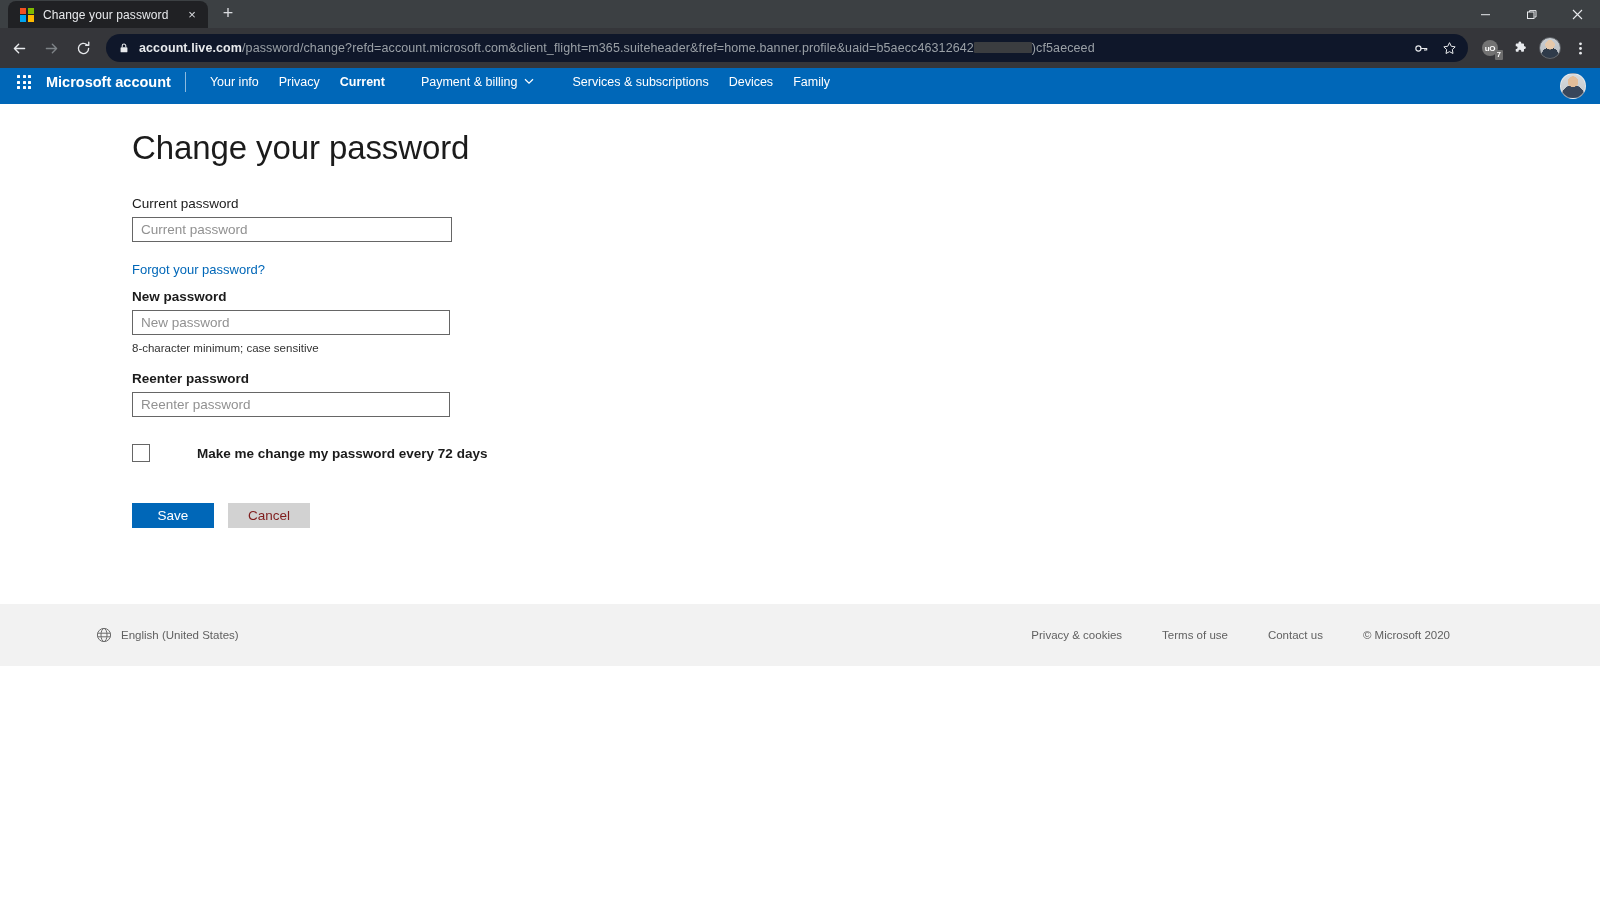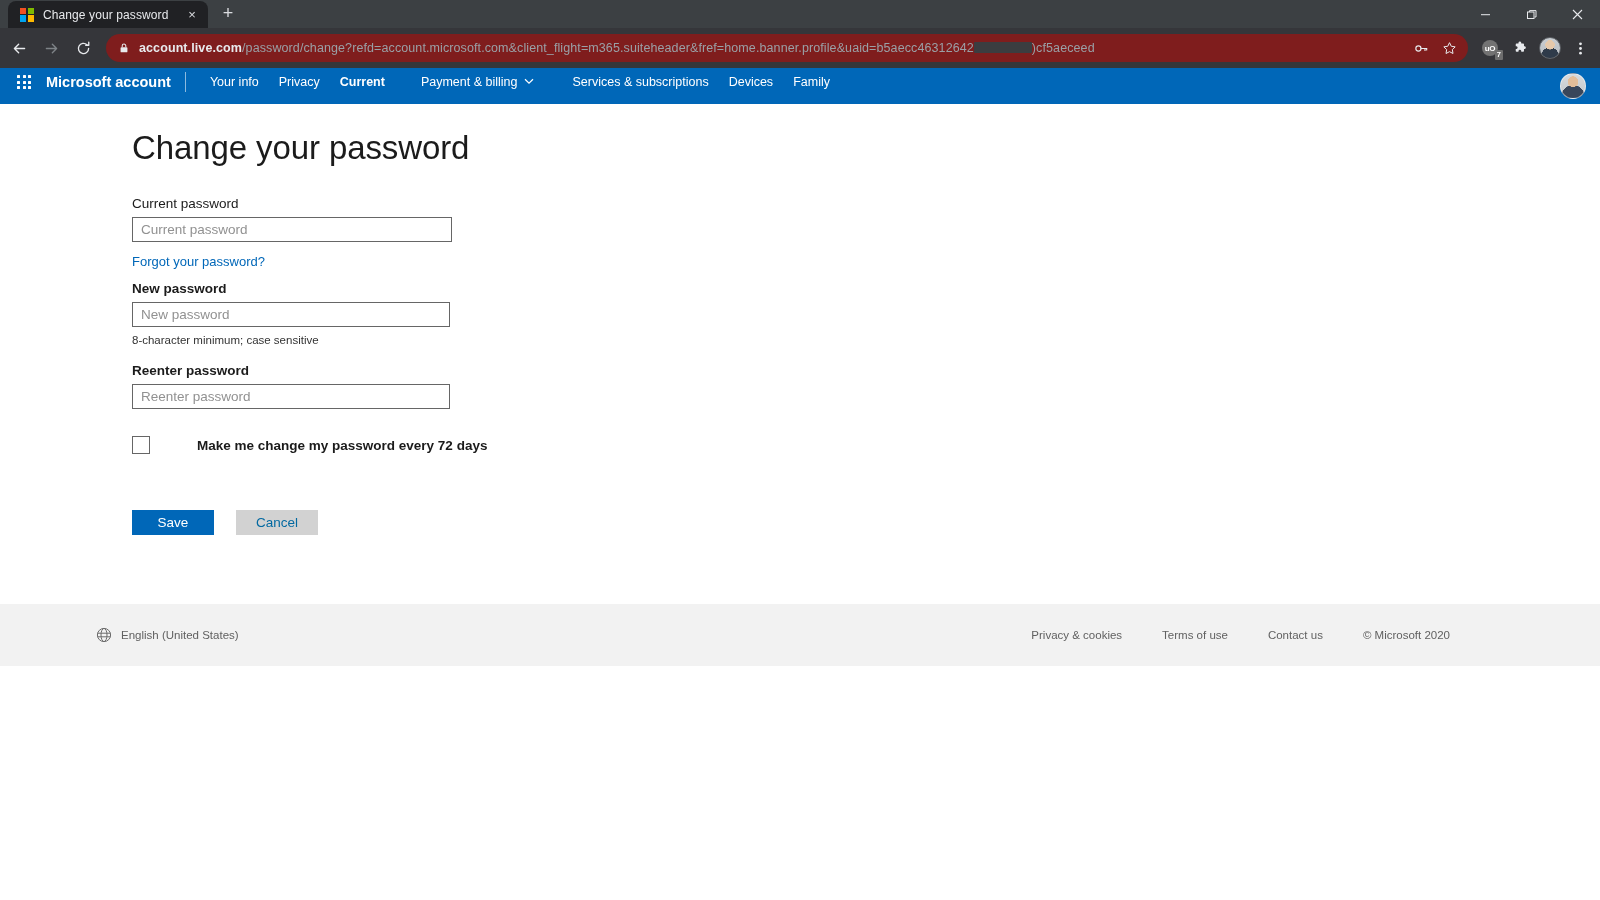--- a/index.html
+++ b/index.html
@@ -99,21 +99,21 @@
   .nav-btn {
     width: 30px; height: 30px;
     display: flex; align-items: center; justify-content: center;
     color: #e8eaed;
     flex: 0 0 auto;
   }
   .nav-btn.disabled { color: #80868b; }
   .omnibox {
     flex: 1 1 auto;
     height: 28px;
-    background: #7f1d1d;
+    background: #0f172a;
     border-radius: 14px;
     display: flex;
     align-items: center;
     padding: 0 4px 0 12px;
     margin: 0 6px 0 6px;
     overflow: hidden;
     position: relative;
   }
   .lock-icon { flex: 0 0 auto; display:flex; align-items:center; margin-right: 9px; }
   .url-text {
@@ -260,21 +260,21 @@
     outline: none;
   }
   .pw-input::placeholder { color: #919191; opacity: 1; }
   .pw-input.w-current { width: 320px; }
   .pw-input.w-new { width: 318px; }
   .inline-link {
     font-size: 13px;
     color: #0067b8;
     text-decoration: none;
     display: inline-block;
-    margin-top: 12px;
+    margin-top: 20px;
   }
   .hint {
     font-size: 11.5px;
     color: #333333;
     margin-top: 7px;
     display: block;
   }
   .spacer-10 { height: 11px; }
   .spacer-16 { height: 17px; }
   .checkbox-row {
@@ -290,35 +290,35 @@
     flex: 0 0 auto;
   }
   .checkbox-label {
     font-size: 13.5px;
     font-weight: bold;
     color: #1b1b1b;
     margin-left: 36px;
   }
   .button-row {
     display: flex;
-    gap: 22px;
-    margin-top: 56px;
+    gap: 14px;
+    margin-top: 41px;
   }
   .btn {
     min-width: 82px;
     height: 25px;
     font-size: 13.5px;
     border: none;
     font-family: "Liberation Sans", sans-serif;
     padding: 0 14px;
     line-height: 25px;
     text-align: center;
   }
   .btn-primary { background: #0067b8; color: #ffffff; }
-  .btn-secondary { background: #d2d2d2; color: #0369a1; }
+  .btn-secondary { background: #d2d2d2; color: #7f1d1d; }
 
   
   .footer {
     background: #f2f2f2;
     height: 62px;
     display: flex;
     align-items: center;
     padding: 0 150px 0 96px;
     justify-content: space-between;
   }

